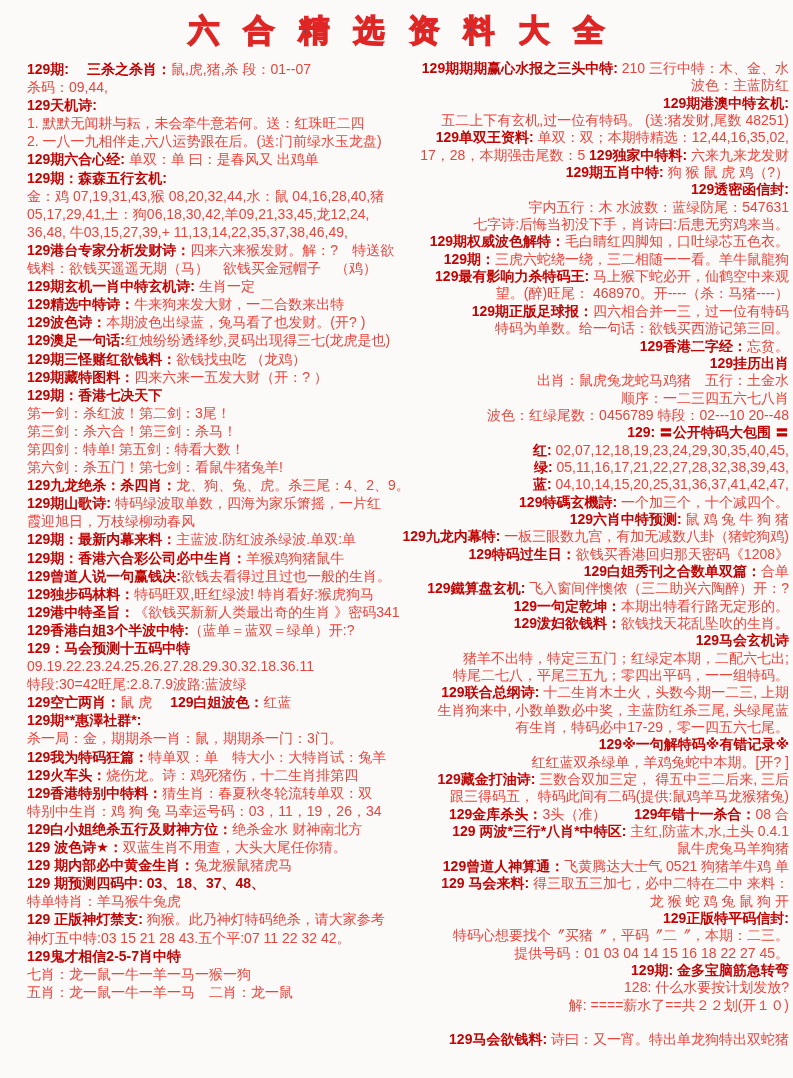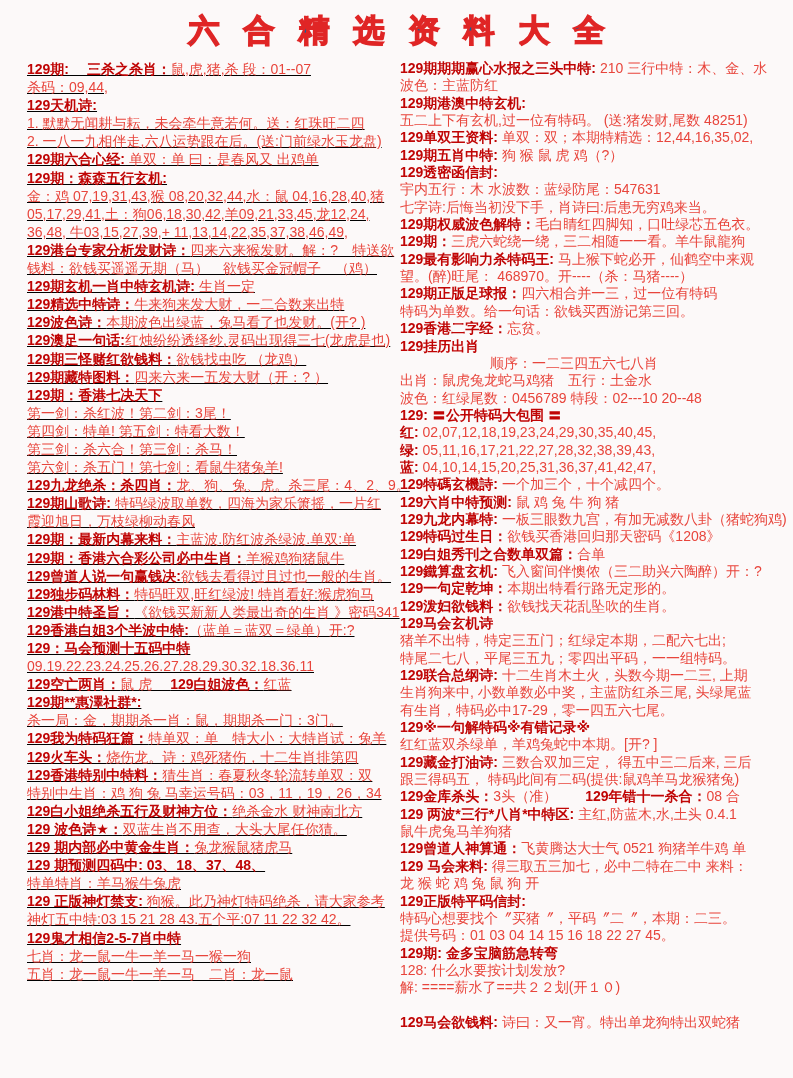--- a/index.html
+++ b/index.html
@@ -11,24 +11,24 @@
   .title{
     text-align:center;padding-top:10px;height:48px;
     font-size:31px;font-weight:bold;white-space:nowrap;
     letter-spacing:24px;text-indent:24px;
     color:#0369a1;
     -webkit-text-stroke:1.4px var(--title-stroke,#e02525);
     text-shadow:0 0 1px var(--title-stroke,#e02525);
   }
   .cols{display:flex;align-items:flex-start;padding:2px 0 0 27px;}
   .col{overflow:visible;}
-  .col-left{width:373px;flex:0 0 373px;text-decoration:underline;}
+  .col-left{width:373px;flex:0 0 373px;}
   .col-right{width:389px;flex:0 0 389px;}
   .line{font-size:14px;line-height:18.1px;white-space:nowrap;color:var(--text-color,#e8453c);}
-  .col-right .line{line-height:17.35px;}
+  .col-right .line{line-height:17.35px;text-align:right;}
   .b{color:var(--label-color,#c00505);font-weight:bold;}
   .r{color:var(--text-color,#e8453c);}
   .center{padding-left:90px;}
 </style>
 </head>
 <body>
 
 <div class="page">
   <div class="title">六合精选资料大全</div>
   <div class="cols">
@@ -46,34 +46,35 @@
         <div class="line"><span class="b">129港台专家分析发财诗：</span><span class="r">四来六来猴发财。解：?　特送欲</span></div>
         <div class="line"><span class="r">钱料：欲钱买遥遥无期（马）　欲钱买金冠帽子　（鸡）</span></div>
         <div class="line"><span class="b">129期玄机一肖中特玄机诗:</span><span class="r"> 生肖一定</span></div>
         <div class="line"><span class="b">129精选中特诗：</span><span class="r">牛来狗来发大财，一二合数来出特</span></div>
         <div class="line"><span class="b">129波色诗：</span><span class="r">本期波色出绿蓝，兔马看了也发财。(开? )</span></div>
         <div class="line"><span class="b">129澳足一句话:</span><span class="r">红烛纷纷透绎纱,灵码出现得三七(龙虎是也)</span></div>
         <div class="line"><span class="b">129期三怪赌红欲钱料：</span><span class="r">欲钱找虫吃 （龙鸡）</span></div>
         <div class="line"><span class="b">129期藏特图料：</span><span class="r">四来六来一五发大财（开：? ）</span></div>
         <div class="line"><span class="b">129期：香港七决天下</span></div>
         <div class="line"><span class="r">第一剑：杀红波！第二剑：3尾！</span></div>
+        <div class="line"><span class="r">第三剑：杀六合！第三剑：杀马！</span></div>
         <div class="line"><span class="r">第四剑：特单! 第五剑：特看大数！</span></div>
-        <div class="line"><span class="r">第三剑：杀六合！第三剑：杀马！</span></div>
         <div class="line"><span class="r">第六剑：杀五门！第七剑：看鼠牛猪兔羊!</span></div>
         <div class="line"><span class="b">129九龙绝杀：杀四肖：</span><span class="r">龙、狗、兔、虎。杀三尾：4、2、9。</span></div>
         <div class="line"><span class="b">129期山歌诗:</span><span class="r"> 特码绿波取单数，四海为家乐箫摇，一片红</span></div>
         <div class="line"><span class="r">霞迎旭日，万枝绿柳动春风</span></div>
         <div class="line"><span class="b">129期：最新内幕来料：</span><span class="r">主蓝波.防红波杀绿波.单双:单</span></div>
         <div class="line"><span class="b">129期：香港六合彩公司必中生肖：</span><span class="r">羊猴鸡狗猪鼠牛</span></div>
         <div class="line"><span class="b">129曾道人说一句赢钱决:</span><span class="r">欲钱去看得过且过也一般的生肖。</span></div>
         <div class="line"><span class="b">129独步码林料：</span><span class="r">特码旺双,旺红绿波! 特肖看好:猴虎狗马</span></div>
         <div class="line"><span class="b">129港中特圣旨：</span><span class="r">《欲钱买新新人类最出奇的生肖 》密码341</span></div>
         <div class="line"><span class="b">129香港白姐3个半波中特:</span><span class="r">（蓝单＝蓝双＝绿单）开:?</span></div>
         <div class="line"><span class="b">129：马会预测十五码中特</span></div>
         <div class="line"><span class="r">09.19.22.23.24.25.26.27.28.29.30.32.18.36.11</span></div>
+        <div class="line"><span class="r">特段:30=42旺尾:2.8.7.9波路:蓝波绿</span></div>
         <div class="line"><span class="b">129空亡两肖：</span><span class="r">鼠 虎　 </span><span class="b">129白姐波色：</span><span class="r">红蓝</span></div>
         <div class="line"><span class="b">129期**惠澤社群*:</span></div>
         <div class="line"><span class="r">杀一局：金，期期杀一肖：鼠，期期杀一门：3门。</span></div>
         <div class="line"><span class="b">129我为特码狂篇：</span><span class="r">特单双：单　特大小：大特肖试：兔羊</span></div>
         <div class="line"><span class="b">129火车头：</span><span class="r">烧伤龙。诗：鸡死猪伤，十二生肖排第四</span></div>
         <div class="line"><span class="b">129香港特别中特料：</span><span class="r">猜生肖：春夏秋冬轮流转单双：双</span></div>
         <div class="line"><span class="r">特别中生肖：鸡 狗 兔 马幸运号码：03，11，19，26，34</span></div>
         <div class="line"><span class="b">129白小姐绝杀五行及财神方位：</span><span class="r">绝杀金水 财神南北方</span></div>
         <div class="line"><span class="b">129 波色诗★：</span><span class="r">双蓝生肖不用查，大头大尾任你猜。</span></div>
         <div class="line"><span class="b">129 期内部必中黄金生肖：</span><span class="r">兔龙猴鼠猪虎马</span></div>
@@ -84,34 +85,35 @@
         <div class="line"><span class="b">129鬼才相信2-5-7肖中特</span></div>
         <div class="line"><span class="r"> 七肖：龙一鼠一牛一羊一马一猴一狗</span></div>
         <div class="line"><span class="r"> 五肖：龙一鼠一牛一羊一马　二肖：龙一鼠</span></div>
       </div>
     <div class="col col-right" id="col-right">
         <div class="line"><span class="b">129期期期赢心水报之三头中特:</span><span class="r"> 210 三行中特：木、金、水</span></div>
         <div class="line"><span class="r">波色：主蓝防红</span></div>
         <div class="line"><span class="b">129期港澳中特玄机:</span></div>
         <div class="line"><span class="r">五二上下有玄机,过一位有特码。 (送:猪发财,尾数 48251)</span></div>
         <div class="line"><span class="b">129单双王资料:</span><span class="r"> 单双：双；本期特精选：12,44,16,35,02,</span></div>
+        <div class="line"><span class="r">17，28，本期强击尾数：5 </span><span class="b">129独家中特料:</span><span class="r"> 六来九来龙发财</span></div>
         <div class="line"><span class="b">129期五肖中特:</span><span class="r"> 狗 猴 鼠 虎 鸡（?）</span></div>
         <div class="line"><span class="b">129透密函信封:</span></div>
         <div class="line"><span class="r">宇内五行：木 水波数：蓝绿防尾：547631</span></div>
         <div class="line"><span class="r">七字诗:后悔当初没下手，肖诗曰:后患无穷鸡来当。</span></div>
         <div class="line"><span class="b">129期权威波色解特：</span><span class="r">毛白睛红四脚知，口吐绿芯五色衣。</span></div>
         <div class="line"><span class="b">129期：</span><span class="r">三虎六蛇绕一绕，三二相随一一看。羊牛鼠龍狗</span></div>
         <div class="line"><span class="b">129最有影响力杀特码王:</span><span class="r"> 马上猴下蛇必开，仙鹤空中来观</span></div>
         <div class="line"><span class="r">望。(醉)旺尾： 468970。开----（杀：马猪----）</span></div>
         <div class="line"><span class="b">129期正版足球报：</span><span class="r">四六相合并一三，过一位有特码</span></div>
         <div class="line"><span class="r">特码为单数。给一句话：欲钱买西游记第三回。</span></div>
         <div class="line"><span class="b">129香港二字经：</span><span class="r">忘贫。</span></div>
         <div class="line"><span class="b">129挂历出肖</span></div>
+        <div class="line"><span class="r">出肖：鼠虎兔龙蛇马鸡猪　五行：土金水</span></div>
         <div class="line center"><span class="r">顺序：一二三四五六七八肖</span></div>
-        <div class="line"><span class="r">出肖：鼠虎兔龙蛇马鸡猪　五行：土金水</span></div>
         <div class="line"><span class="r">波色：红绿尾数：0456789 特段：02---10 20--48</span></div>
         <div class="line"><span class="b">129: 〓公开特码大包围 〓</span></div>
         <div class="line"><span class="b">红: </span><span class="r">02,07,12,18,19,23,24,29,30,35,40,45,</span></div>
         <div class="line"><span class="b">绿: </span><span class="r">05,11,16,17,21,22,27,28,32,38,39,43,</span></div>
         <div class="line"><span class="b">蓝: </span><span class="r">04,10,14,15,20,25,31,36,37,41,42,47,</span></div>
         <div class="line"><span class="b">129特碼玄機詩:</span><span class="r"> 一个加三个，十个减四个。</span></div>
         <div class="line"><span class="b">129六肖中特预测:</span><span class="r"> 鼠 鸡 兔 牛 狗 猪</span></div>
         <div class="line"><span class="b">129九龙内幕特:</span><span class="r"> 一板三眼数九宫，有加无减数八卦（猪蛇狗鸡)</span></div>
         <div class="line"><span class="b">129特码过生日：</span><span class="r">欲钱买香港回归那天密码《1208》</span></div>
         <div class="line"><span class="b">129白姐秀刊之合数单双篇：</span><span class="r">合单</span></div>

